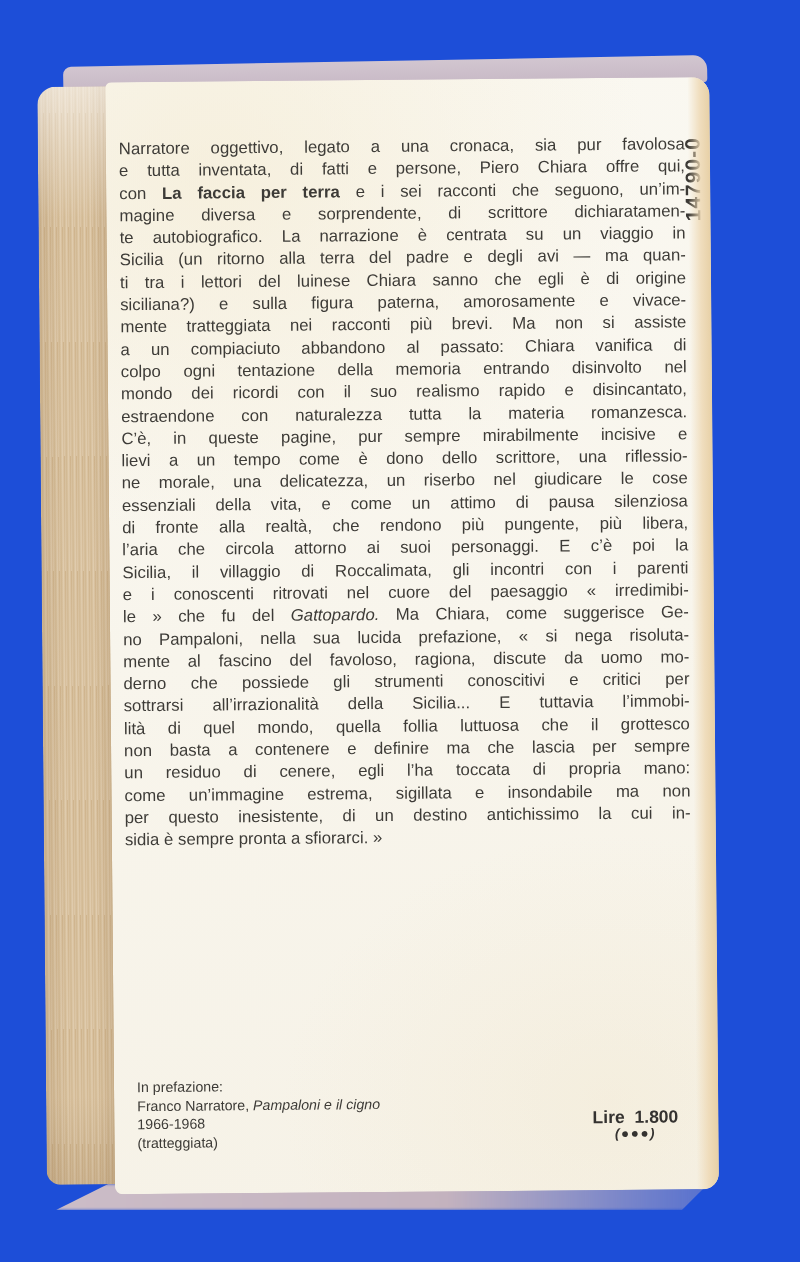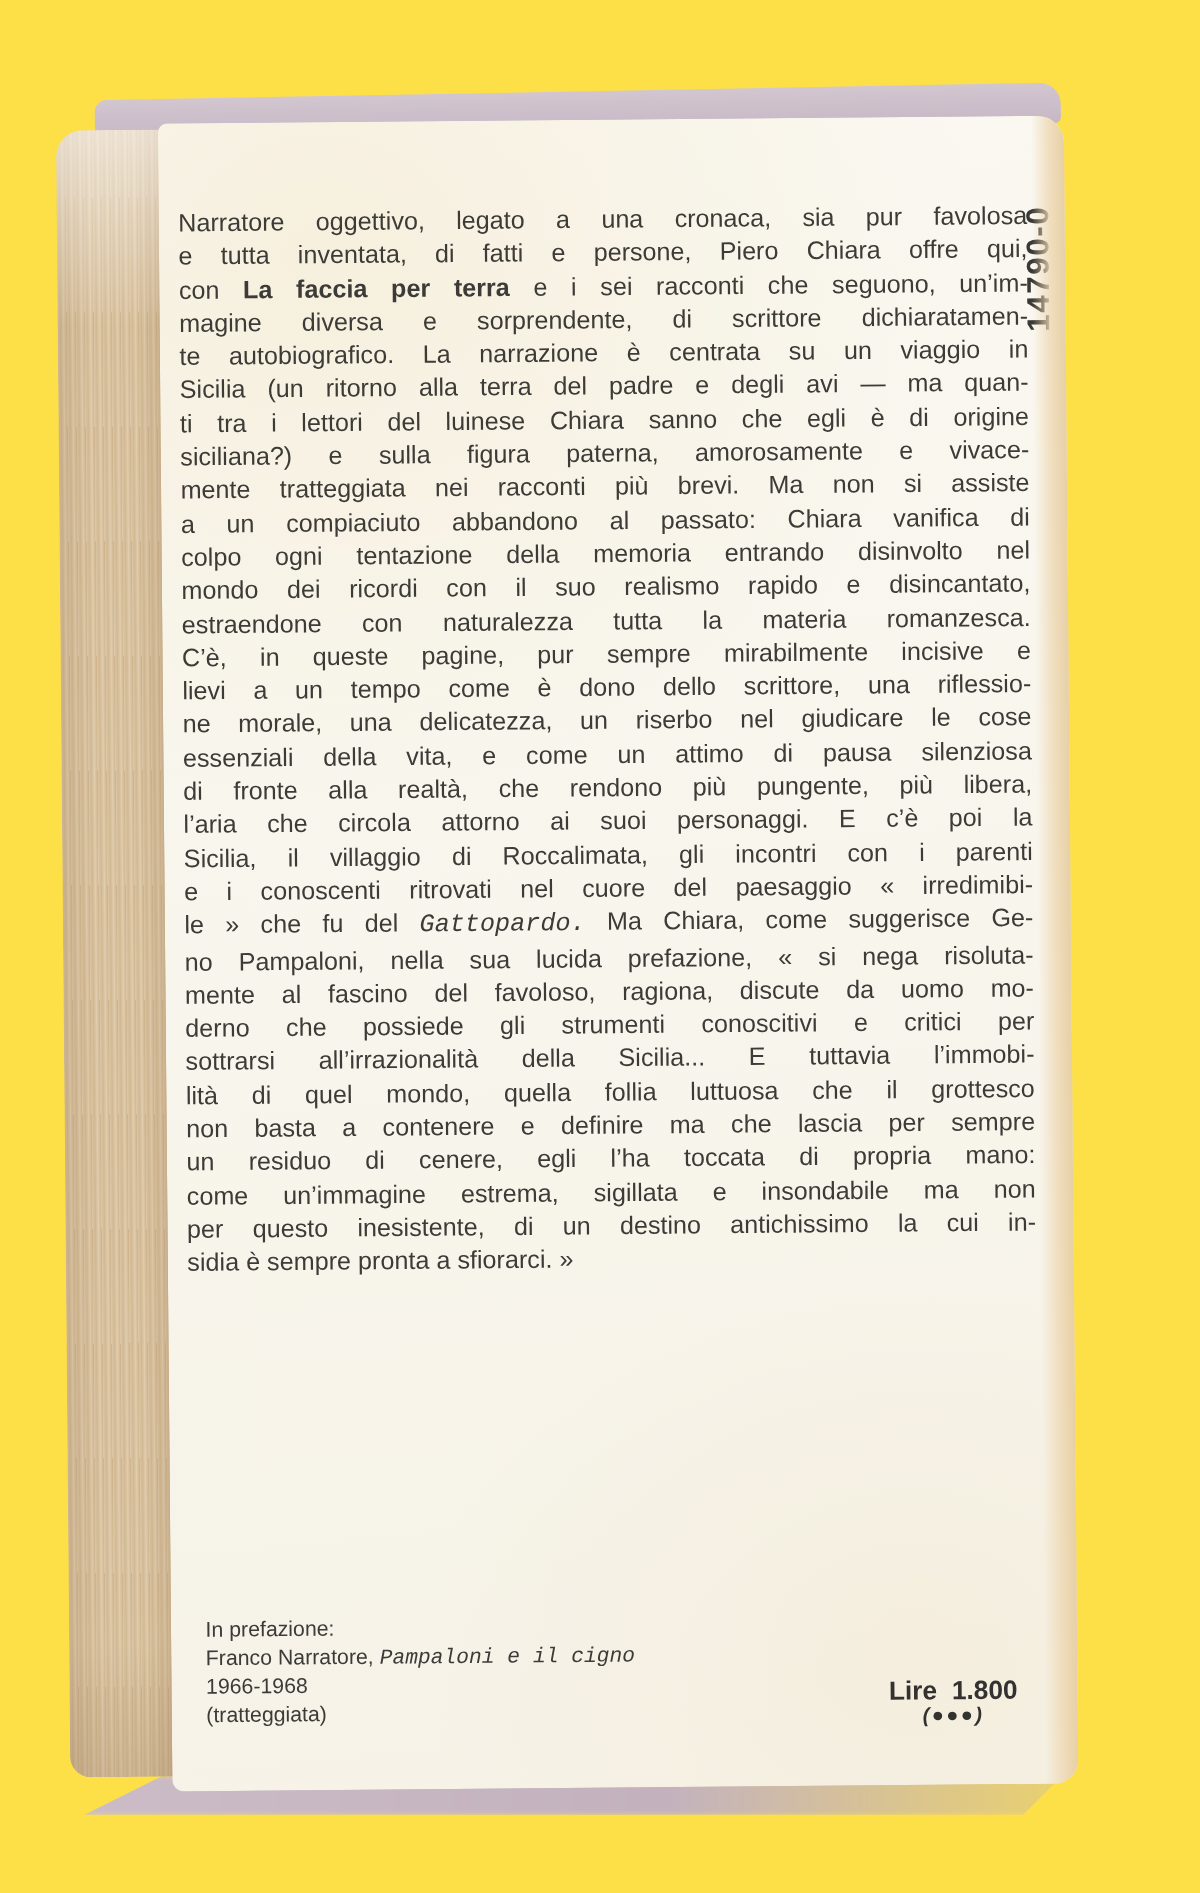--- a/index.html
+++ b/index.html
@@ -2,21 +2,21 @@
 <html><head>
 <meta charset="utf-8">
 <style>
   html,body { margin:0; padding:0; }
   body {
     width:800px; height:1262px;
     background:#ffffff;
     font-family:"Liberation Sans","DejaVu Sans",sans-serif;
     position:relative; overflow:hidden;
   }
-  .photo { position:absolute; inset:0; background:#fde047; }
+  .photo { position:absolute; inset:0; background:#1d4ed8; }
 
   
   .floor-shadow {
     position:absolute; left:56px; top:1184px; width:652px; height:26px;
     background:linear-gradient(90deg,#cbbcc7 0%,#c3b2be 60%,rgba(195,178,190,.35) 100%);
     clip-path:polygon(8% 0,100% 0,96% 100%,0 100%);
     filter:blur(1.4px);
     z-index:0;
   }
 
@@ -67,40 +67,40 @@
     font-size:16.8px; color:#3d3b37;
   }
   .blurb .line {
     line-height:22.3px;
     text-align:justify;
     text-align-last:justify;
     white-space:nowrap;
   }
   .blurb .line.last-line { text-align-last:left; white-space:normal; }
   .seg-b { font-weight:bold; }
-  .seg-i { font-style:italic;font-family:Liberation Mono, monospace; }
+  .seg-i { font-style:italic; }
 
   
   .catalog {
     position:absolute; left:527px; top:87px; width:120px; height:30px;
     transform:rotate(-90deg);
     text-align:center; line-height:30px;
     font-weight:bold; font-size:21px; letter-spacing:1px; color:#3b3935;
   }
 
   
   .credit {
     position:absolute; left:23px; top:996px; width:330px;
     font-size:14.2px; color:#3d3b37;
   }
   .credit .line { line-height:18.6px; text-align:left; text-align-last:auto; }
 
   
   .price {
-    position:absolute; right:40px; top:1030px; text-align:center; color:#343230;margin-top:10px;
+    position:absolute; right:40px; top:1030px; text-align:center; color:#343230;
   }
   .price .amount { font-weight:bold; font-size:17.5px; word-spacing:5px; line-height:18px; }
   .price .dots { font-weight:bold; font-style:italic; font-size:13.5px; letter-spacing:1.5px; line-height:15px; }
 </style>
 </head>
 <body>
 
 <div class="photo">
 
   <div class="floor-shadow"></div>

